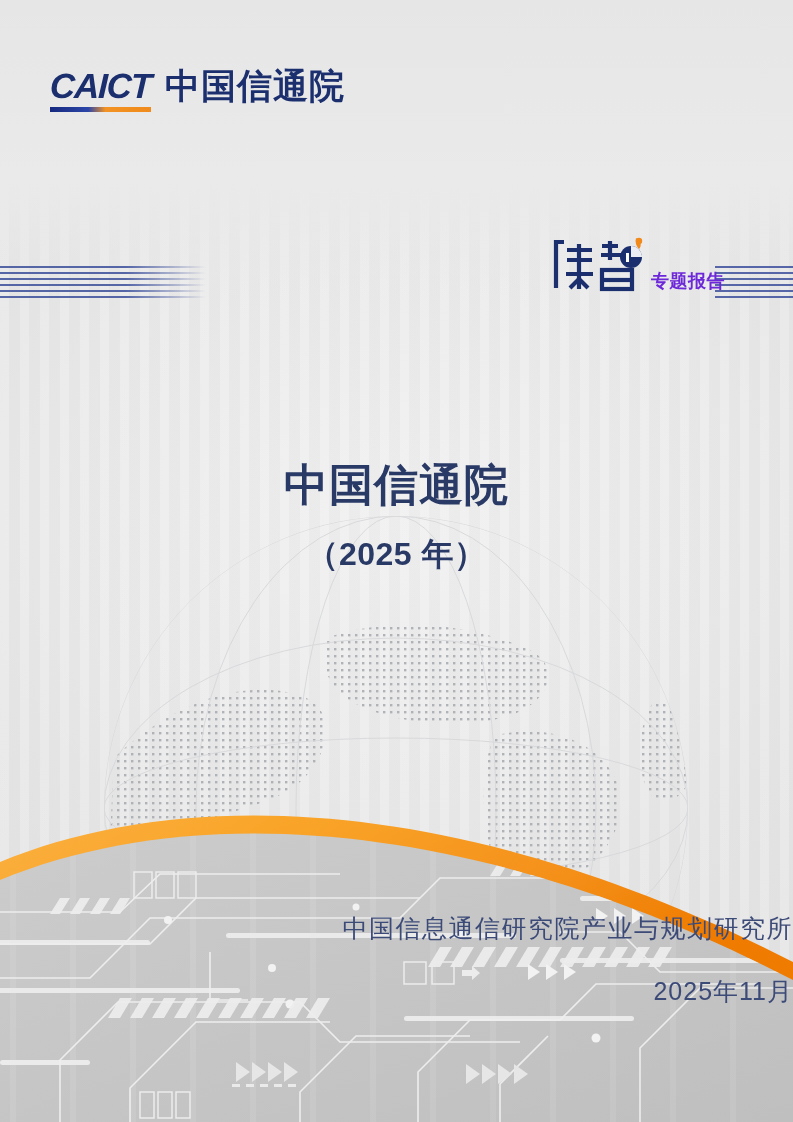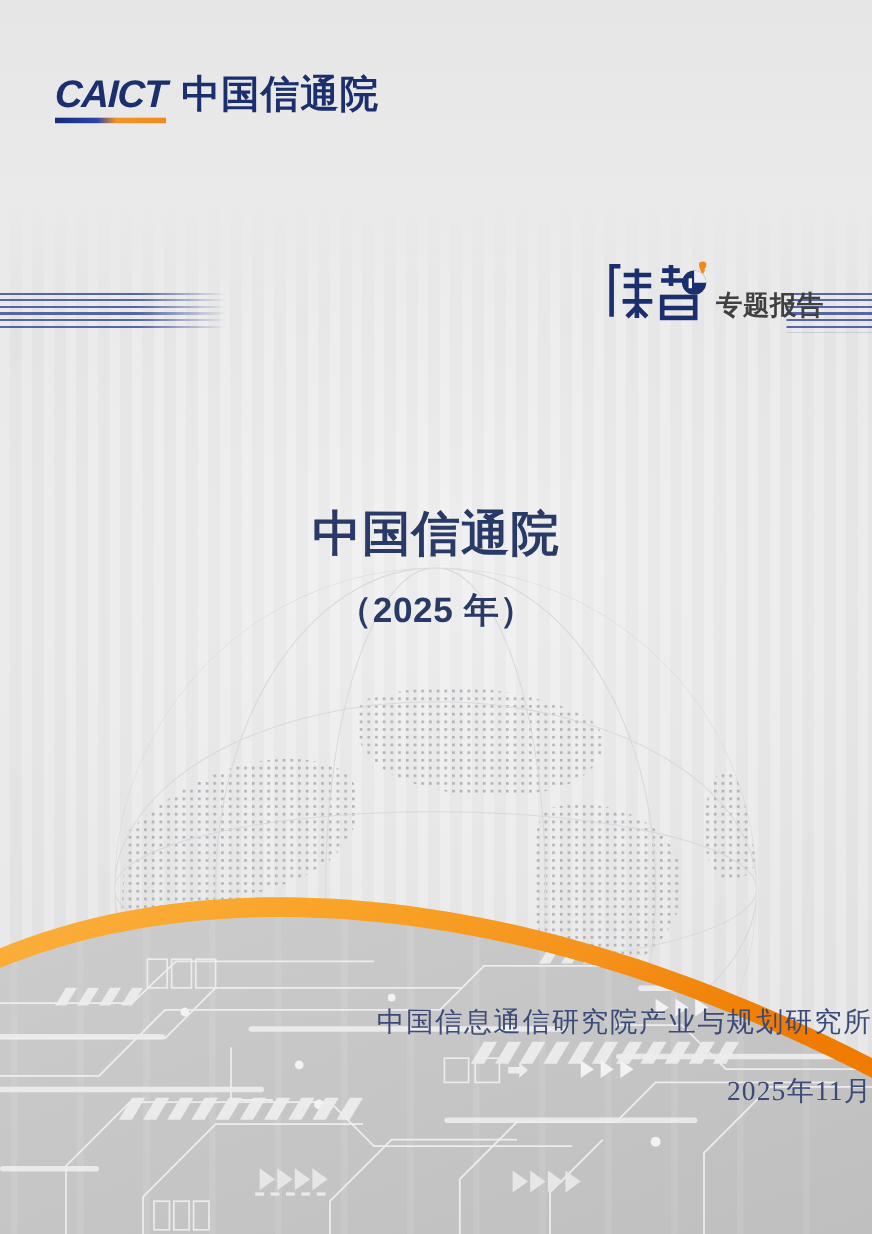--- a/index.html
+++ b/index.html
@@ -115,22 +115,22 @@
     position: absolute;
     left: 552px; top: 236px;
     display: flex;
     align-items: flex-end;
     gap: 7px;
   }
   .emblem-mark { display:block; }
   .emblem-text {
     font-family: "Liberation Sans", "DejaVu Sans", sans-serif;
     font-weight: 700;
-    font-size: 24px;
-    color: #404040;
+    font-size: 18px;
+    color: #6d28d9;
     letter-spacing: 0.5px;
     line-height: 1;
     padding-bottom: 4px;
   }
 
   
   .title-block {
     position: absolute;
     left: 0; right: 0;
     top: 398px;
@@ -169,21 +169,21 @@
     text-align: right;
   }
   .footer-org {
     font-family: "Liberation Serif", "DejaVu Serif", serif;
     font-size: 25px;
     color: #3c4a78;
     letter-spacing: 1.5px;
     margin: 0;
   }
   .footer-date {
-    font-family: Liberation Serif, serif;
+    font-family: Liberation Sans, sans-serif;
     font-size: 25px;
     color: #3c4a78;
     letter-spacing: 1px;
     margin: 30px 0 0 0;
   }
 </style>
 </head>
 <body>
 
 <div id="page">

